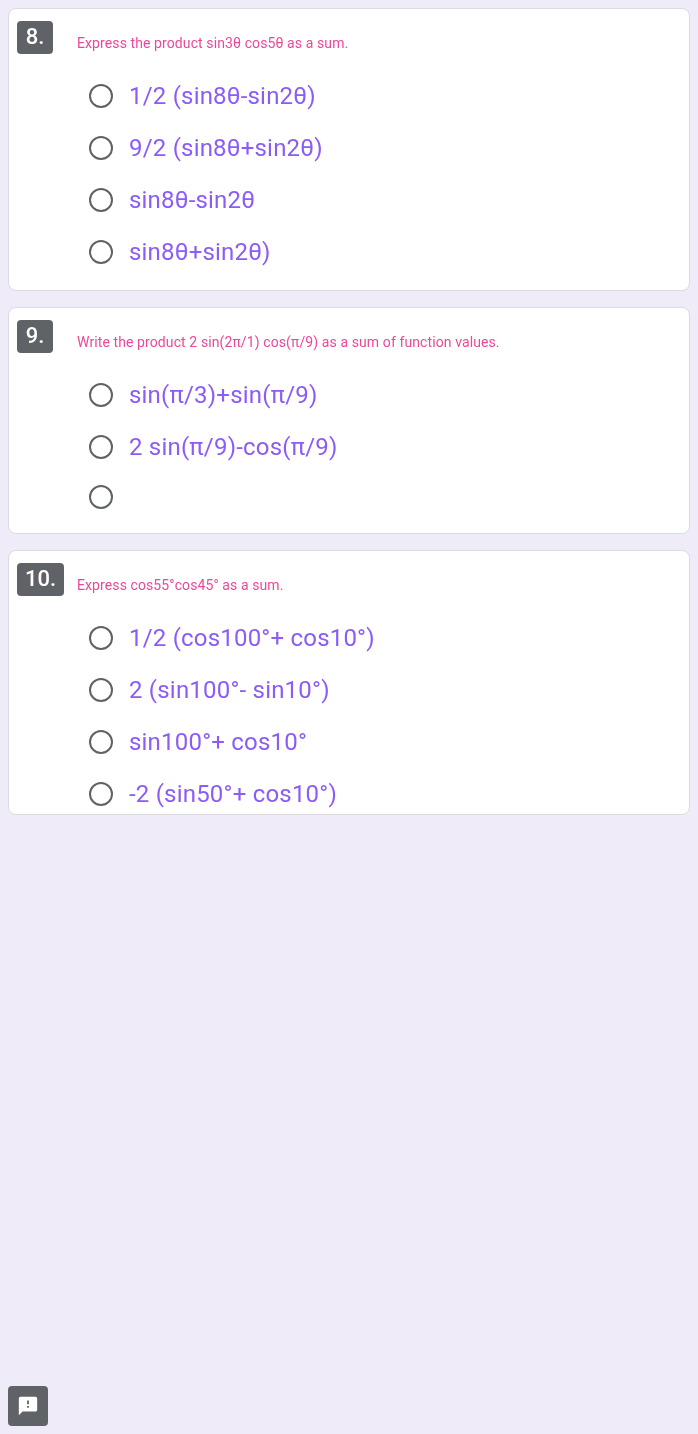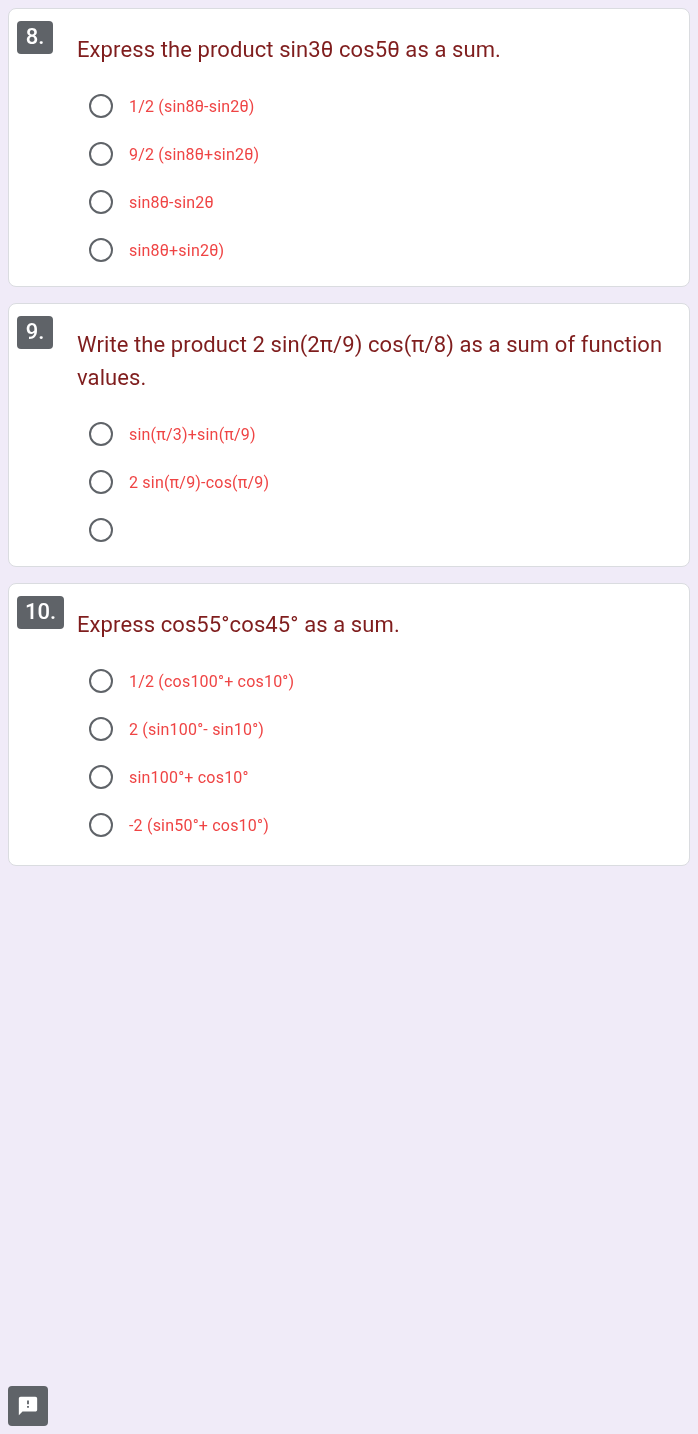--- a/index.html
+++ b/index.html
@@ -29,22 +29,22 @@
       color: #fff;
       font-size: 22px;
       font-weight: 500;
       padding: 2px 8px 2px 8px;
       border-radius: 4px;
       min-width: 36px;
       text-align: center;
       line-height: 1.3;
     }
     .question-text {
-      font-size: 22px;
-      color: #7f1d1d;
+      font-size: 14px;
+      color: #ec4899;
       margin-left: 38px;
       margin-bottom: 28px;
       line-height: 1.5;
       letter-spacing: 0.1px;
     }
     .options {
       margin-left: 50px;
     }
     .option-row {
       display: flex;
@@ -57,22 +57,22 @@
     }
     .radio-circle {
       width: 24px;
       height: 24px;
       border: 2.5px solid #5f6368;
       border-radius: 50%;
       margin-right: 16px;
       flex-shrink: 0;
     }
     .option-label {
-      font-size: 16px;
-      color: #ef4444;
+      font-size: 24px;
+      color: #8b5cf6;
       letter-spacing: 0.2px;
     }
     .report-button {
       position: fixed;
       left: 8px;
       bottom: 8px;
       width: 40px;
       height: 40px;
       background: #5f6368;
       border-radius: 4px;
@@ -111,37 +111,37 @@
       </div>
       <div class="option-row">
         <div class="radio-circle"></div>
         <div class="option-label">sin8θ+sin2θ)</div>
       </div>
     </div>
   </div>
 
   <div class="question-card">
     <div class="question-number">9.</div>
-    <div class="question-text">Write the product 2 sin(2π/9) cos(π/8) as a sum of function values.</div>
+    <div class="question-text">Write the product 2 sin(2π/1) cos(π/9) as a sum of function values.</div>
     <div class="options">
       <div class="option-row">
         <div class="radio-circle"></div>
         <div class="option-label">sin(π/3)+sin(π/9)</div>
       </div>
       <div class="option-row">
         <div class="radio-circle"></div>
         <div class="option-label">2 sin(π/9)-cos(π/9)</div>
       </div>
       <div class="option-row">
         <div class="radio-circle"></div>
       </div>
     </div>
   </div>
 
-  <div class="question-card" style="padding-bottom:28px;">
+  <div class="question-card" style="padding-bottom:6px;">
     <div class="question-number">10.</div>
     <div class="question-text">Express cos55°cos45° as a sum.</div>
     <div class="options">
       <div class="option-row">
         <div class="radio-circle"></div>
         <div class="option-label">1/2 (cos100°+ cos10°)</div>
       </div>
       <div class="option-row">
         <div class="radio-circle"></div>
         <div class="option-label">2 (sin100°- sin10°)</div>

